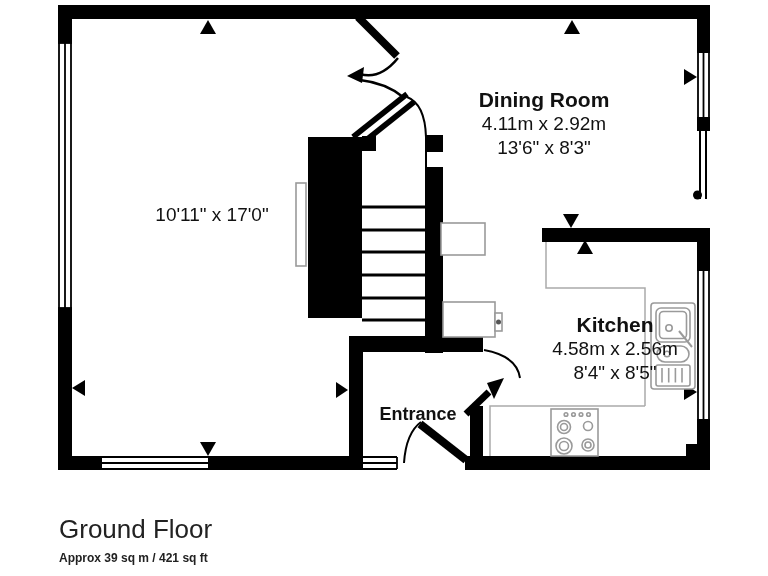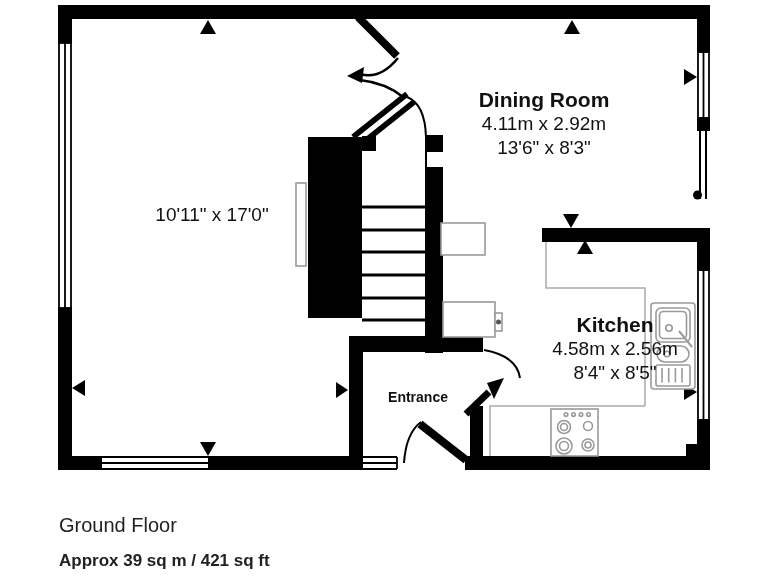--- a/index.html
+++ b/index.html
@@ -10,29 +10,29 @@
   }
   #plan-svg{position:absolute;left:0;top:0;}
   .room-label{
     position:absolute;transform:translateX(-50%);
     text-align:center;color:#111;line-height:24px;white-space:nowrap;
   }
   .room-name{font-size:21px;font-weight:bold;}
   .room-dim{font-size:19px;font-weight:normal;}
   .entrance-label{
     position:absolute;transform:translateX(-50%);
-    font-size:14px;font-weight:bold;color:#111;white-space:nowrap;
+    font-size:18px;font-weight:bold;color:#111;white-space:nowrap;margin-top:15px;
   }
   .floor-title{
     position:absolute;left:59px;top:514px;
-    font-size:20px;font-weight:400;color:#222;
+    font-size:26px;font-weight:400;color:#222;
   }
   .floor-area{
     position:absolute;left:59px;top:551px;
-    font-size:17px;font-weight:bold;color:#222;
+    font-size:12px;font-weight:bold;color:#222;
   }
 </style>
 </head>
 <body>
 
 <div id="stage">
 
   <svg id="plan-svg" width="768" height="576" viewBox="0 0 768 576">
 
     <g fill="#000000">

